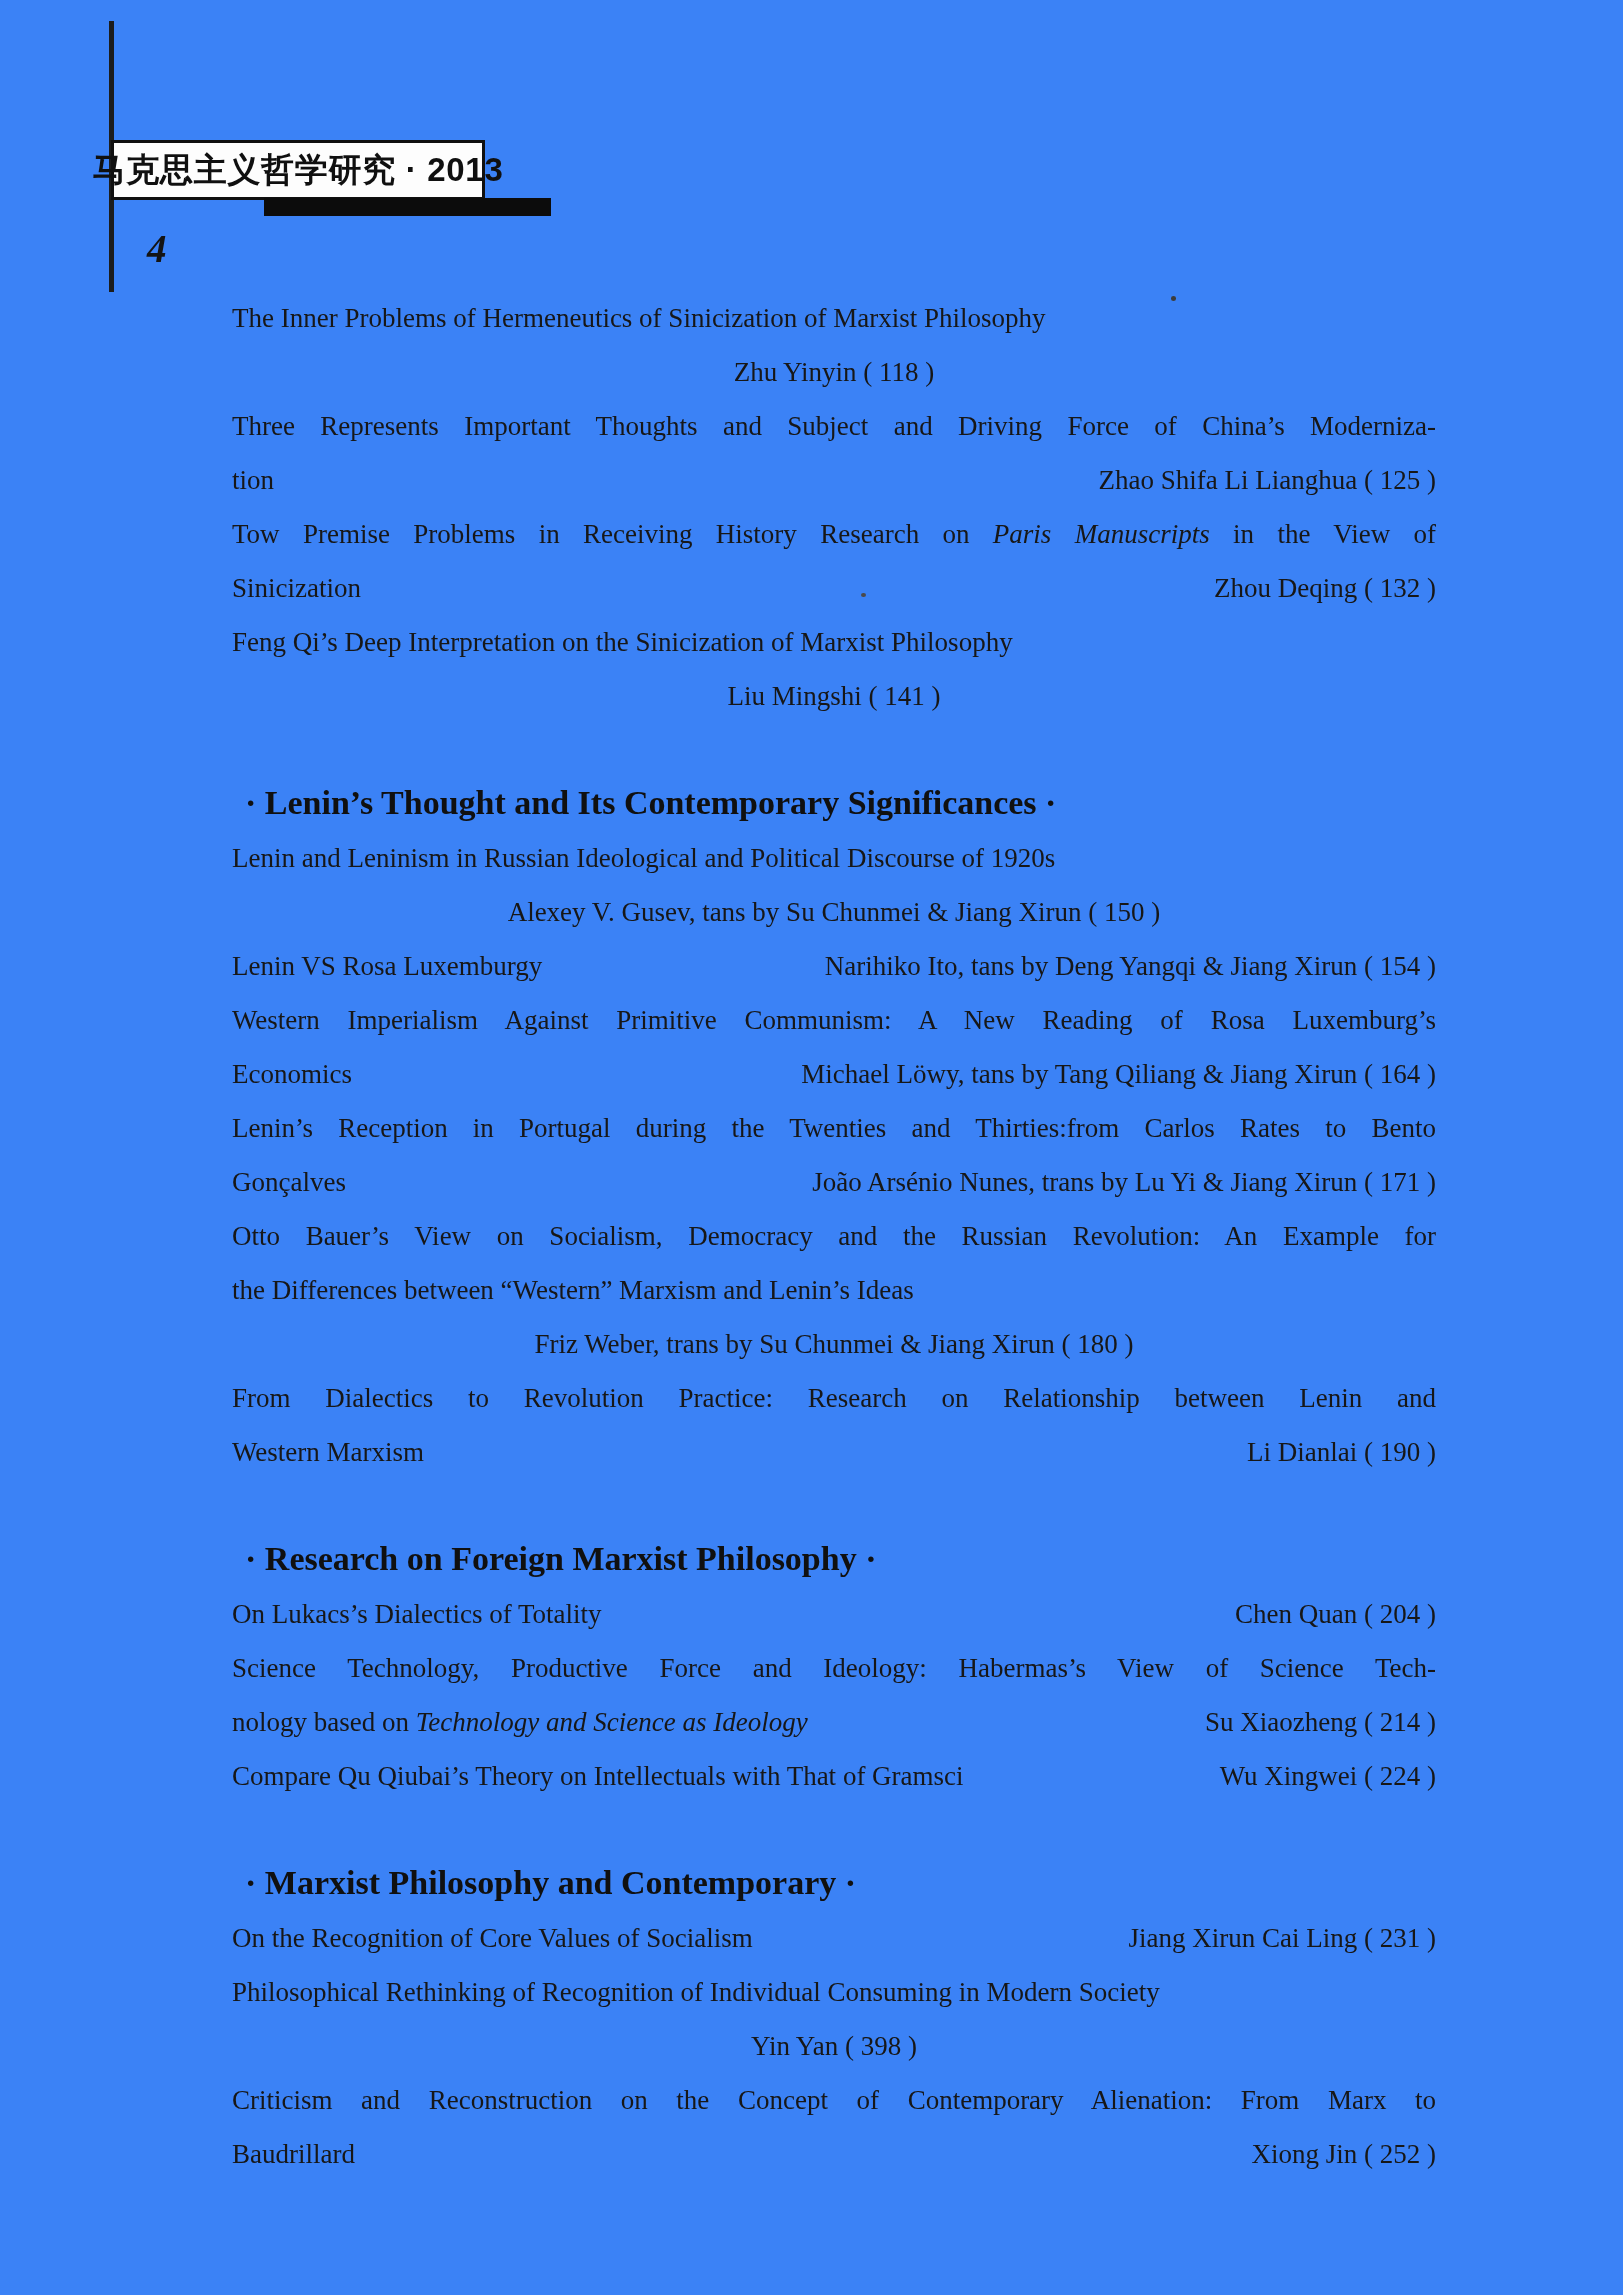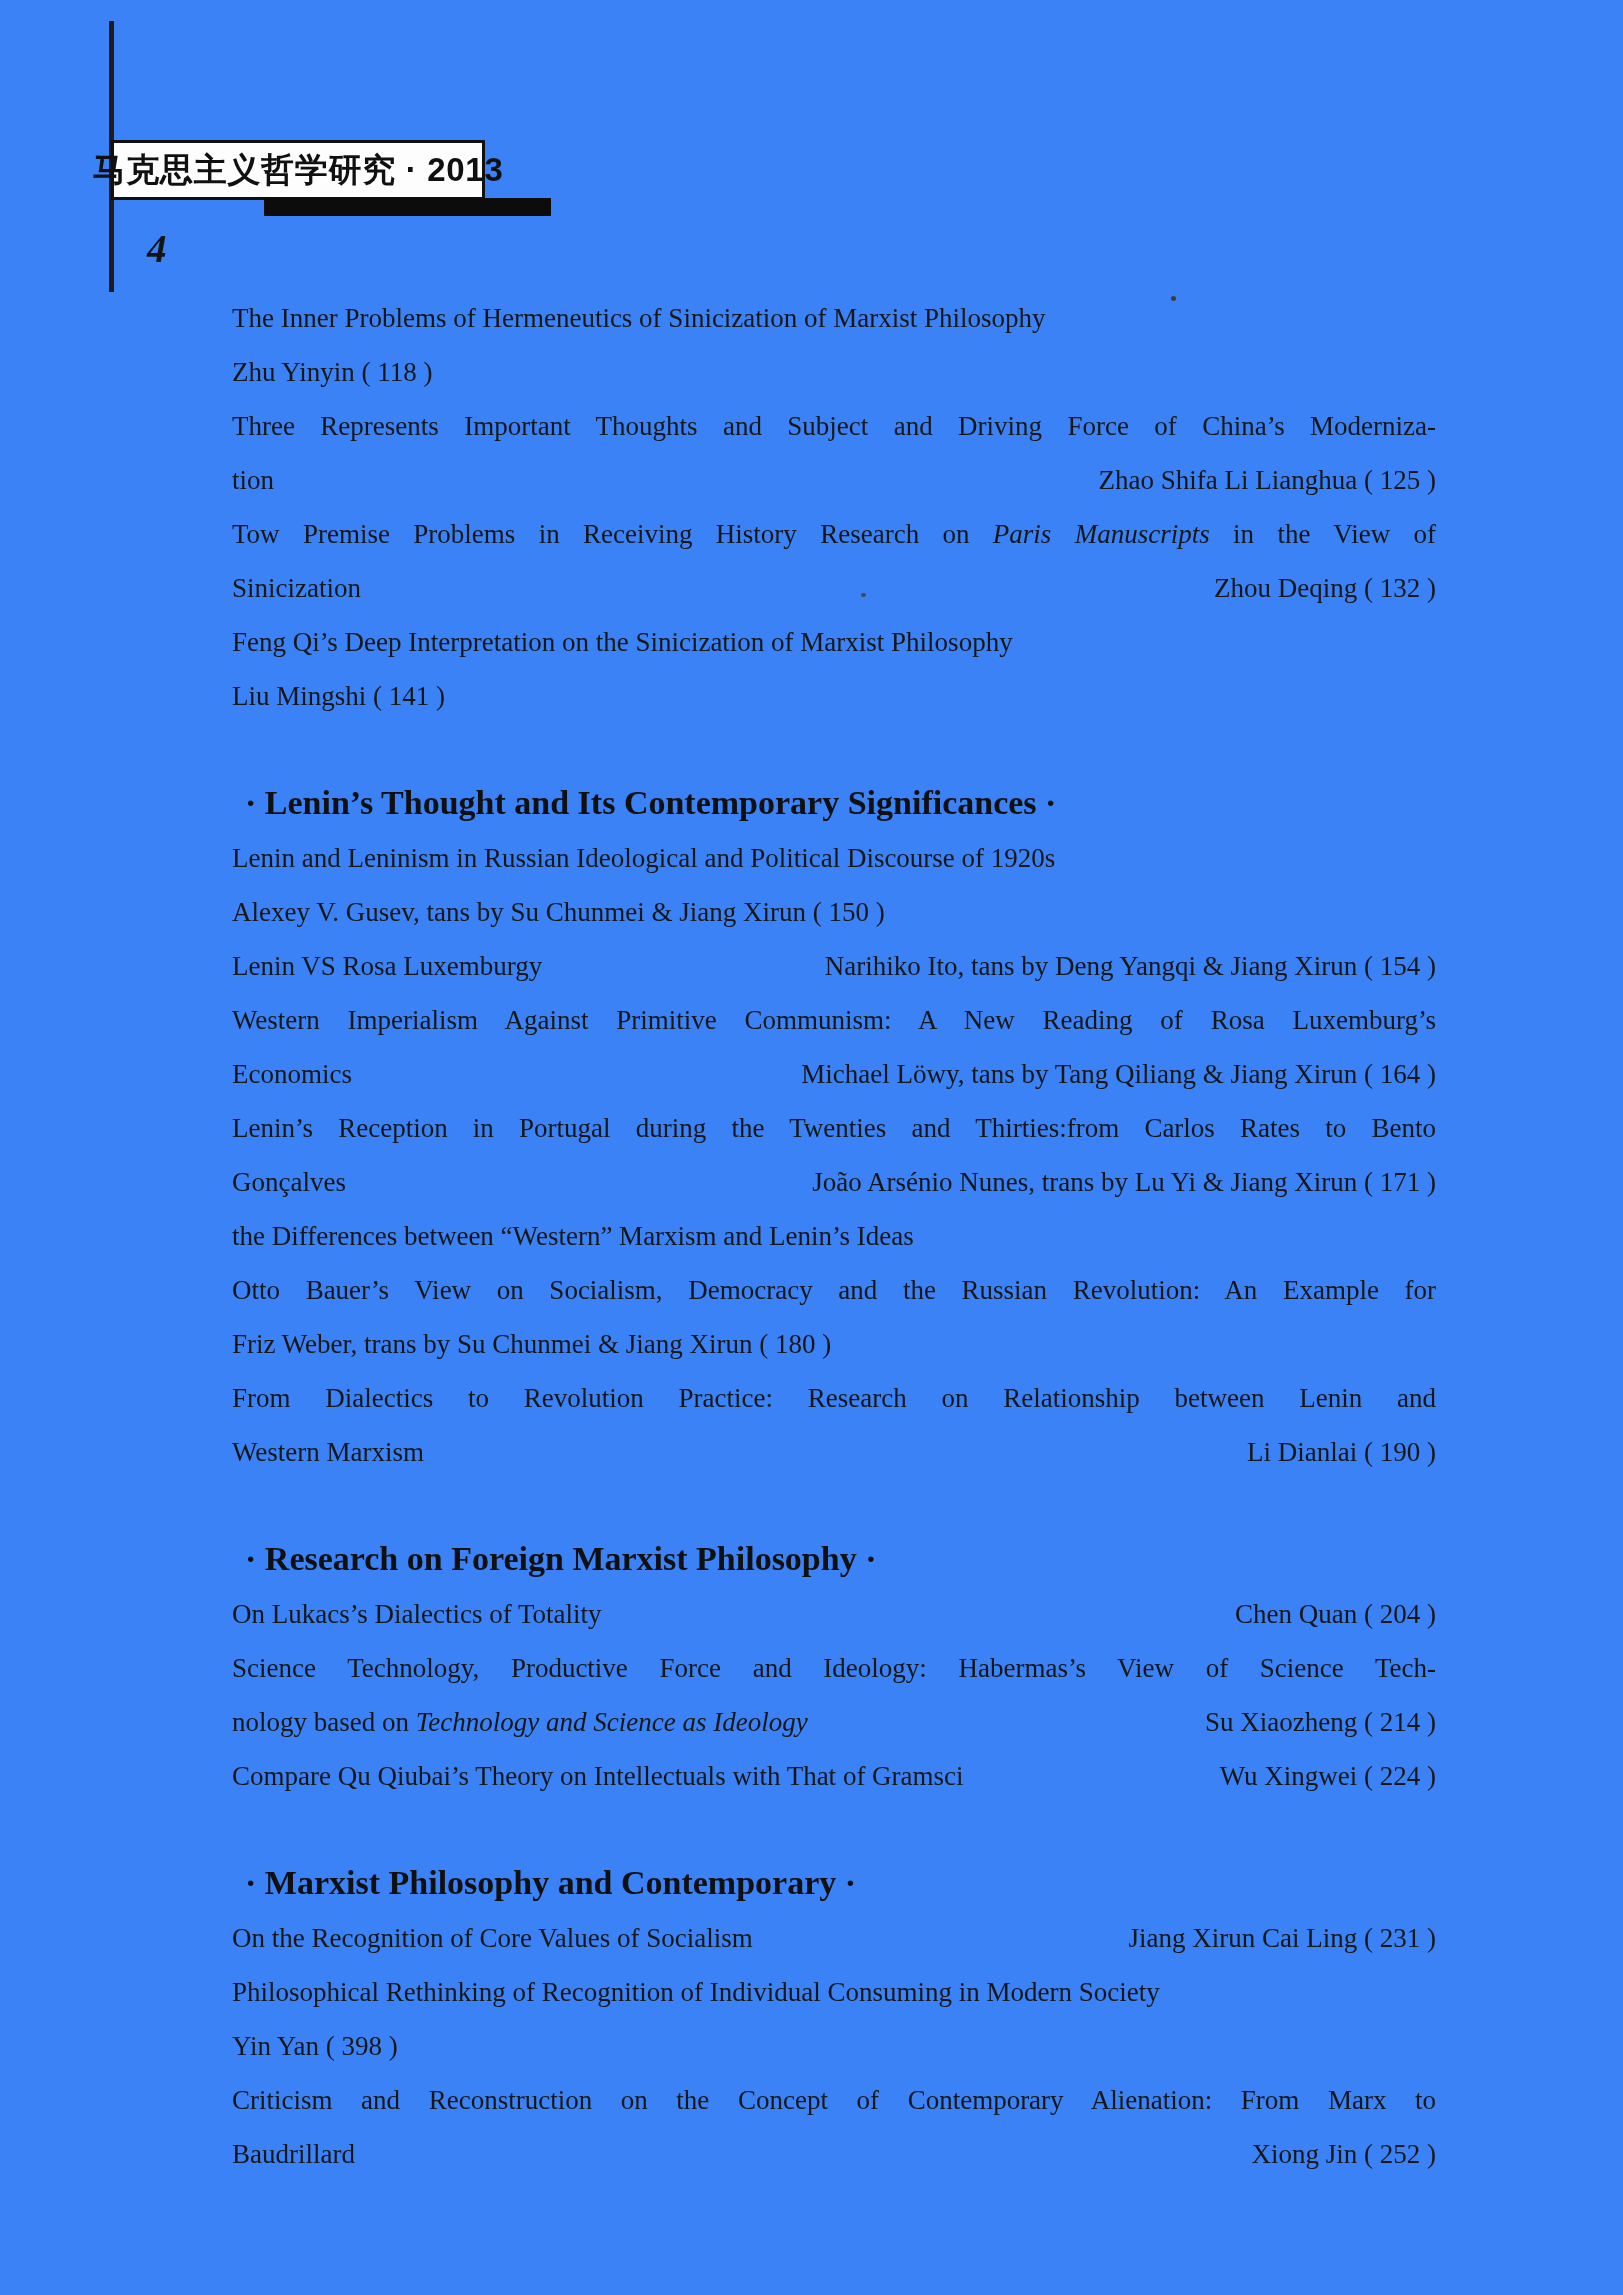--- a/index.html
+++ b/index.html
@@ -40,21 +40,21 @@
   }
   
   .toc{
     position:absolute;left:232px;top:291px;width:1204px;
     font-size:27px;line-height:54px;color:#171717;
   }
   .line{height:54px;overflow:hidden;white-space:normal;}
   .line.split{display:flex;justify-content:space-between;align-items:flex-end;}
   .line.split .titlepart{white-space:nowrap;}
   .line.split .authorpart{white-space:nowrap;padding-left:26px;}
-  .line.right-only{text-align:left;}
+  .line.right-only{text-align:center;}
   .line.justify{text-align:justify;text-align-last:justify;}
   .em{font-style:italic;}
   .heading{
     margin-top:46px;height:62px;line-height:68px;
     font-size:34px;font-weight:bold;padding-left:13px;color:#101010;
     white-space:nowrap;
   }
   
   .dot{
     position:absolute;width:5.2px;height:4.6px;border-radius:50%;
@@ -104,22 +104,22 @@
       <div class="line justify"><span class="titlepart"><span>Western Imperialism Against Primitive Communism: A New Reading of Rosa Luxemburg’s</span></span></div>
       <div class="line split">
         <span class="titlepart"><span>Economics</span></span>
         <span class="authorpart">Michael Löwy, tans by Tang Qiliang &amp; Jiang Xirun ( 164 )</span>
       </div>
       <div class="line justify"><span class="titlepart"><span>Lenin’s Reception in Portugal during the Twenties and Thirties:from Carlos Rates to Bento</span></span></div>
       <div class="line split">
         <span class="titlepart"><span>Gonçalves</span></span>
         <span class="authorpart">João Arsénio Nunes, trans by Lu Yi &amp; Jiang Xirun ( 171 )</span>
       </div>
+      <div class="line justify"><span class="titlepart"><span>Otto Bauer’s View on Socialism, Democracy and the Russian Revolution: An Example for</span></span></div>
       <div class="line"><span class="titlepart"><span>the Differences between “Western” Marxism and Lenin’s Ideas</span></span></div>
-      <div class="line justify"><span class="titlepart"><span>Otto Bauer’s View on Socialism, Democracy and the Russian Revolution: An Example for</span></span></div>
       <div class="line right-only"><span class="authorpart">Friz Weber, trans by Su Chunmei &amp; Jiang Xirun ( 180 )</span></div>
       <div class="line justify"><span class="titlepart"><span>From Dialectics to Revolution Practice: Research on Relationship between Lenin and</span></span></div>
       <div class="line split">
         <span class="titlepart"><span>Western Marxism</span></span>
         <span class="authorpart">Li Dianlai ( 190 )</span>
       </div>
       <div class="heading">· Research on Foreign Marxist Philosophy ·</div>
       <div class="line split">
         <span class="titlepart"><span>On Lukacs’s Dialectics of Totality</span></span>
         <span class="authorpart">Chen Quan ( 204 )</span>

